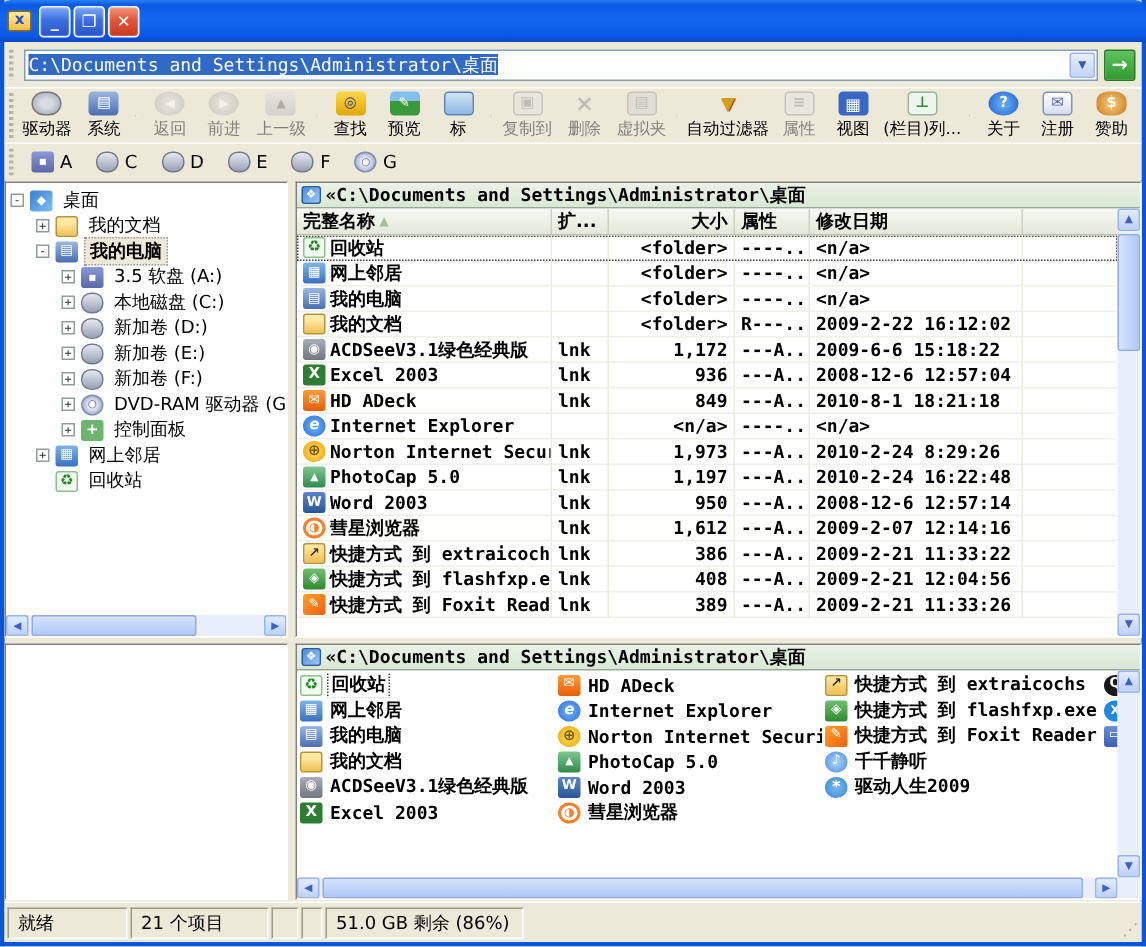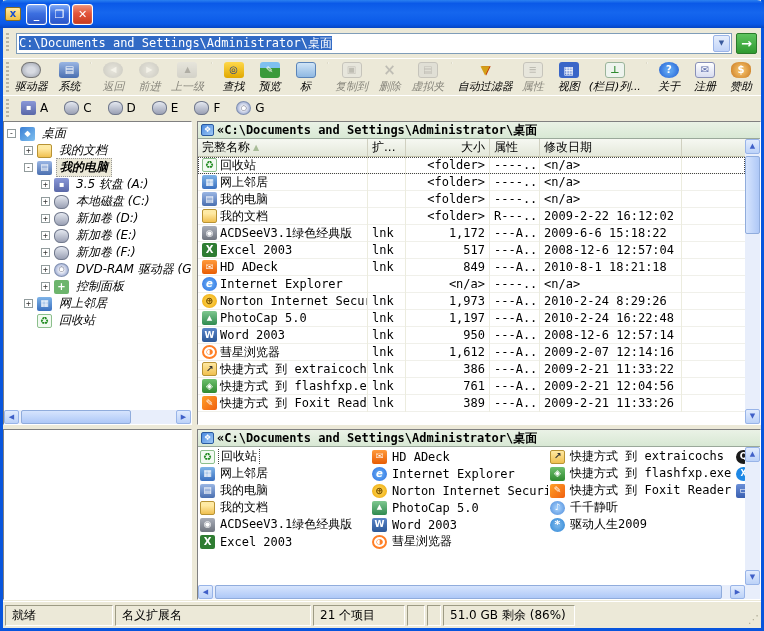--- a/index.html
+++ b/index.html
@@ -35,21 +35,21 @@
     background:repeating-linear-gradient(180deg,#b8b4a4 0 2px,transparent 2px 4px); background-size:3px 4px; background-repeat:repeat-y; }
   .combo { flex:1; height:21px; background:#fff; border:1px solid #7F9DB9; display:flex; align-items:center; }
   .combo-text { flex:1; font-family:"DejaVu Sans Mono","DejaVu Sans",monospace; font-size:12px; padding-left:2px; white-space:nowrap; overflow:hidden; }
   .combo-text .sel { background:#316AC5; color:#fff; }
   .combo-drop { width:17px; height:17px; margin:1px; border:1px solid #9ab4e8; border-radius:2px;
     background:linear-gradient(180deg,#e6eefc,#c2d4f8); color:#3a5a9c; font-size:7px; line-height:15px; text-align:center; }
   .go-btn { width:21px; height:21px; flex:none; border:1px solid #2a7a2a; border-radius:2px;
     background:linear-gradient(180deg,#5fc45f,#2f9a2f); color:#fff; font:bold 13px/19px "DejaVu Sans",sans-serif; text-align:center; }
 
   
-  .toolbar { height:37px; flex:none; display:flex; align-items:flex-start; background:#ECE9D8; padding:1px 2px; border-top:1px solid #fff;font-style:italic; }
+  .toolbar { height:37px; flex:none; display:flex; align-items:center; background:#ECE9D8; padding:1px 2px; border-top:1px solid #fff; }
   .tb-btn { min-width:36px; padding:1px 5px; display:flex; flex-direction:column; align-items:center; justify-content:center; gap:1px; border:1px solid transparent; border-radius:2px; }
   .tb-btn .lbl { font-size:11px; white-space:nowrap; }
   .tb-btn.disabled { opacity:.45; filter:grayscale(1); }
   .tb-btn.sep { min-width:2px; width:2px; padding:0; margin:2px 3px; border-left:1px solid #c8c4b0; border-right:1px solid #fff; }
   .tbi { width:20px; height:16px; border-radius:3px; display:flex; align-items:center; justify-content:center;
     font:bold 10px/1 "DejaVu Sans",sans-serif; color:#fff; }
 
   
   .drivebar { height:25px; flex:none; display:flex; align-items:center; background:#ECE9D8; padding:1px 2px; border-top:1px solid #fff; gap:2px; }
   .drive-btn { display:flex; align-items:center; gap:4px; padding:2px 6px; border:1px solid transparent; border-radius:2px; }
@@ -115,21 +115,21 @@
   .vgap { height:4px; flex:none; }
 
   
   .tree-pane { height:304px; flex:none; display:flex; flex-direction:column; overflow:hidden; }
   .tree-body { flex:1; overflow:hidden; padding-top:3px; }
   .tree-item { height:17px; display:flex; align-items:center; white-space:nowrap; }
   .tree-indent { flex:none; }
   .expander { width:9px; height:9px; flex:none; border:1px solid #919b9c; background:#fff; margin-right:4px;
     font:8px/7px "DejaVu Sans Mono",monospace; text-align:center; color:#333; }
   .expander:empty { visibility:hidden; }
-  .tree-item .lbl { padding:0 3px; margin-left:4px;font-style:italic; }
+  .tree-item .lbl { padding:0 3px; margin-left:4px; }
   .tree-item.selected .lbl { font-weight:bold; background:#ECE9D8; border:1px dotted #999; }
 
   
   .hscroll { height:14px; flex:none; display:flex; background:#e8eefb; }
   .vscroll { width:15px; flex:none; display:flex; flex-direction:column; background:#e8eefb; }
   .sb-btn { flex:none; border:1px solid #98b4e8; border-radius:2px; background:linear-gradient(180deg,#e2ecfe,#bcd2f8);
     color:#4060c8; text-align:center; }
   .hscroll .sb-btn { width:15px; height:14px; font-size:7px; line-height:12px; }
   .vscroll .sb-btn { height:15px; width:15px; font-size:7px; line-height:13px; }
   .sb-track { flex:1; position:relative; }
@@ -140,21 +140,21 @@
   .sb-corner { width:15px; height:14px; flex:none; background:#e8eefb; }
 
   
   .file-pane { display:flex; flex-direction:column; overflow:hidden; }
   .top-pane { height:304px; flex:none; }
   .bottom-pane { flex:1; }
   .pane-header { height:17px; flex:none; display:flex; align-items:center; gap:3px; padding:0 3px;
     background:linear-gradient(180deg,#eaf2e6,#d8e8d4); border-bottom:1px solid #9aa89a;
     font-family:"DejaVu Sans Mono","DejaVu Sans",monospace; font-weight:bold; white-space:nowrap; overflow:hidden; }
   .pane-header .ic { width:13px; height:12px; }
-  .pane-body { flex:1; display:flex; min-height:0; }
+  .pane-body { flex:1; display:flex; min-height:0;font-weight:bold; }
   .list-area { flex:1; display:flex; flex-direction:column; min-width:0; overflow:hidden; }
   .col-header { height:18px; flex:none; display:flex; background:linear-gradient(180deg,#f6f8f2,#e4e8da);
     border-bottom:1px solid #c0c0a8; }
   .col-h { padding:2px 4px; border-right:1px solid #d0d0c0; white-space:nowrap; overflow:hidden; display:flex; align-items:center; gap:3px; }
   .sort-arrow { color:#a8bc98; font-size:8px; }
   .rows { flex:1; overflow:hidden; }
   .frow { height:17px; display:flex; align-items:center; border-bottom:1px solid #f0f0ea; font-family:"DejaVu Sans Mono","DejaVu Sans",monospace; }
   .frow.focused { outline:1px dotted #444; outline-offset:-1px; }
   .fc { padding:0 4px; white-space:nowrap; overflow:hidden; border-right:1px solid #ececdf; height:17px; display:flex; align-items:center; gap:3px; }
   .c-name { width:170px; } .c-ext { width:38px; } .c-size { width:84px; justify-content:flex-end; }
@@ -166,21 +166,21 @@
   .icol { flex:none; overflow:hidden; }
   .icol-1 { width:172px; } .icol-2 { width:178px; } .icol-3 { width:186px; } .icol-4 { flex:1; }
   .gitem { height:17px; display:flex; align-items:center; gap:3px; padding:0 2px; white-space:nowrap; overflow:hidden;
     font-family:"DejaVu Sans Mono","DejaVu Sans",monospace; }
   .gitem.focused .glbl { border:1px dotted #444; }
   .glbl { padding:0 2px; }
 
   
   .statusbar { height:27px; flex:none; display:flex; align-items:stretch; background:#ECE9D8; padding:3px 2px 2px; gap:2px; border-top:1px solid #fff; }
   .st-cell { border:1px solid; border-color:#9d9b85 #fff #fff #9d9b85; padding:2px 6px; white-space:nowrap; overflow:hidden; display:flex; align-items:center; }
-  .st-1 { width:108px; } .st-2 { width:196px; } .st-3 { width:92px; } .st-4 { width:18px; } .st-5 { width:14px; } .st-6 { width:132px; }
+  .st-1 { width:80px; } .st-2 { width:196px; } .st-3 { width:92px; } .st-4 { width:18px; } .st-5 { width:14px; } .st-6 { width:132px; }
   .st-fill { flex:1; border:none; }
   .sizegrip { width:14px; border:none; color:#b0ad98; font-size:11px; align-items:flex-end; justify-content:flex-end; display:flex; }
 </style>
 </head>
 <body>
 
 <div class="window">
 
   <div class="titlebar">
     <div class="title-icon">x</div>
@@ -542,21 +542,21 @@
                   <div class="fc c-date">2009-6-6 15:18:22</div>
                   <div class="fc c-fill"></div>
                 </div>
 
                 <div class="frow">
                   <div class="fc c-name">
                     <span class="ic i-excel"></span>
                     <span>Excel 2003</span>
                   </div>
                   <div class="fc c-ext">lnk</div>
-                  <div class="fc c-size">517</div>
+                  <div class="fc c-size">936</div>
                   <div class="fc c-attr">---A...</div>
                   <div class="fc c-date">2008-12-6 12:57:04</div>
                   <div class="fc c-fill"></div>
                 </div>
 
                 <div class="frow">
                   <div class="fc c-name">
                     <span class="ic i-hdadeck"></span>
                     <span>HD ADeck</span>
                   </div>
@@ -638,21 +638,21 @@
                   <div class="fc c-date">2009-2-21 11:33:22</div>
                   <div class="fc c-fill"></div>
                 </div>
 
                 <div class="frow">
                   <div class="fc c-name">
                     <span class="ic i-flashfxp"></span>
                     <span>快捷方式 到 flashfxp.exe</span>
                   </div>
                   <div class="fc c-ext">lnk</div>
-                  <div class="fc c-size">761</div>
+                  <div class="fc c-size">408</div>
                   <div class="fc c-attr">---A...</div>
                   <div class="fc c-date">2009-2-21 12:04:56</div>
                   <div class="fc c-fill"></div>
                 </div>
 
                 <div class="frow">
                   <div class="fc c-name">
                     <span class="ic i-foxit"></span>
                     <span>快捷方式 到 Foxit Reader</span>
                   </div>
@@ -816,21 +816,20 @@
         </div>
       </div>
 
     </div>
   </div>
 
   <div class="statusbar">
 
       <div class="st-cell st-1">就绪</div>
 
-      <div class="st-cell st-2">名义扩展名</div>
 
       <div class="st-cell st-3">21 个项目</div>
 
       <div class="st-cell st-4"></div>
 
       <div class="st-cell st-5"></div>
 
       <div class="st-cell st-6">51.0 GB 剩余 (86%)</div>
 
     <div class="st-cell st-fill"></div>

